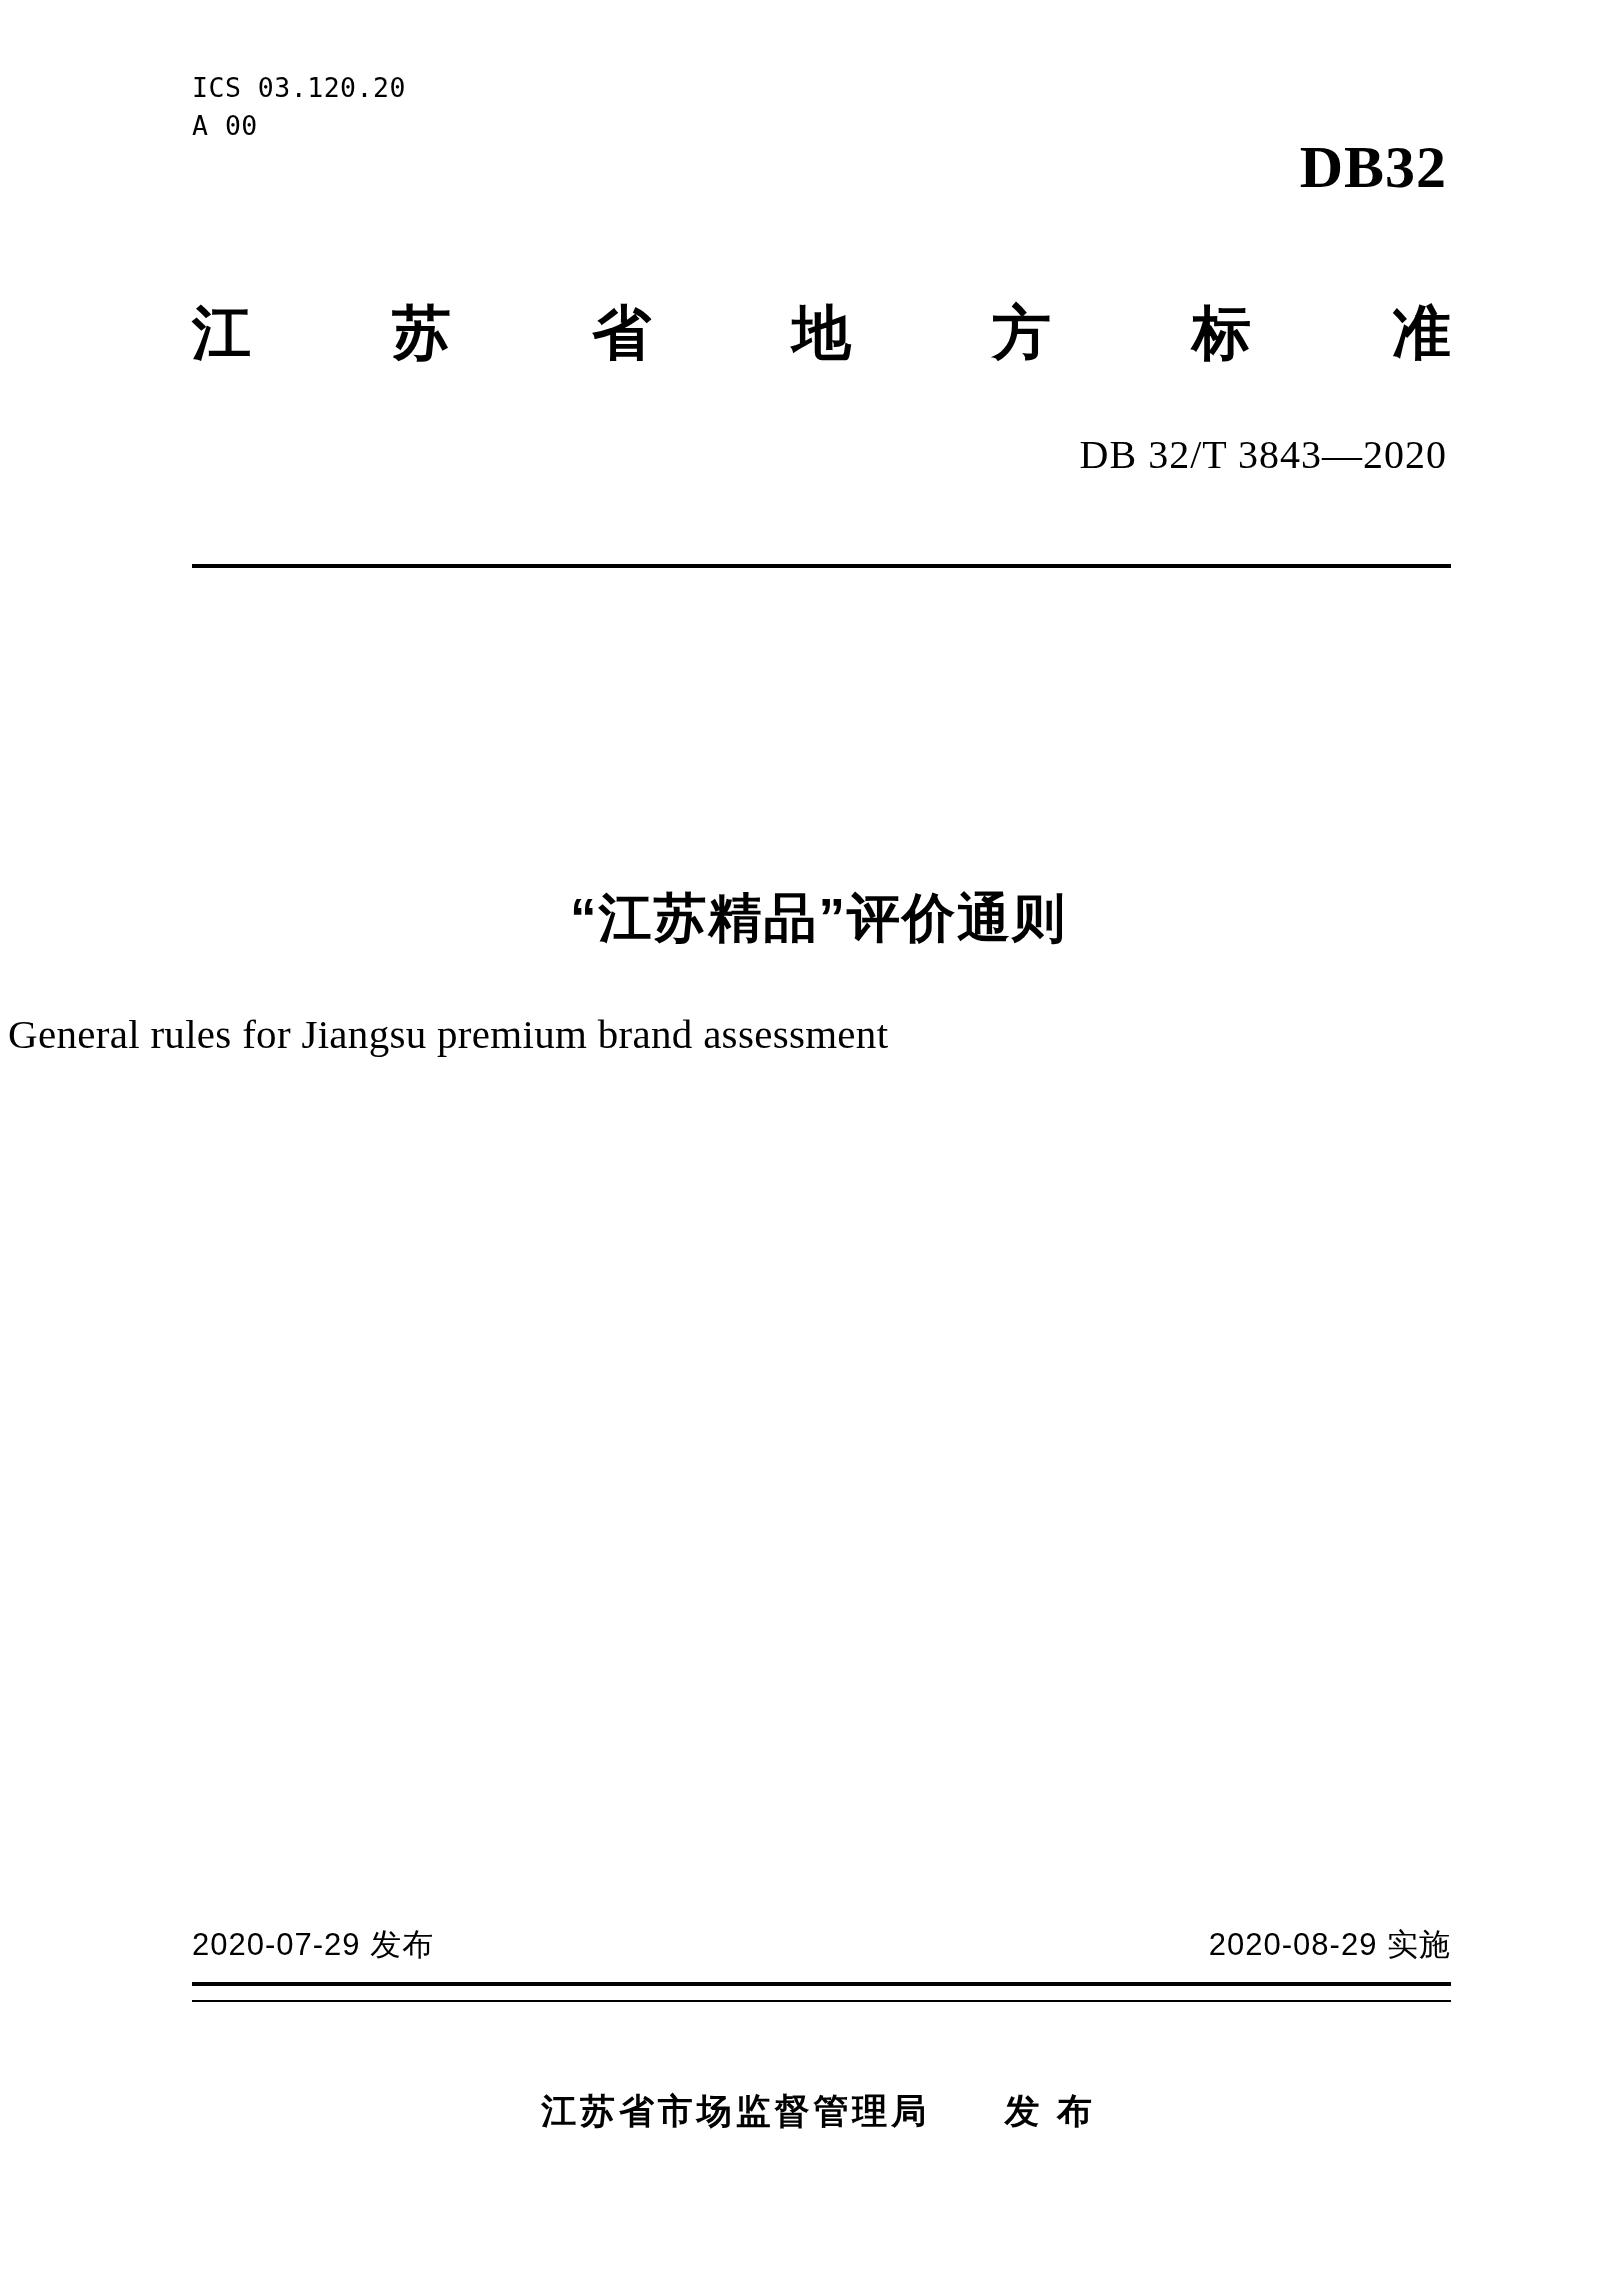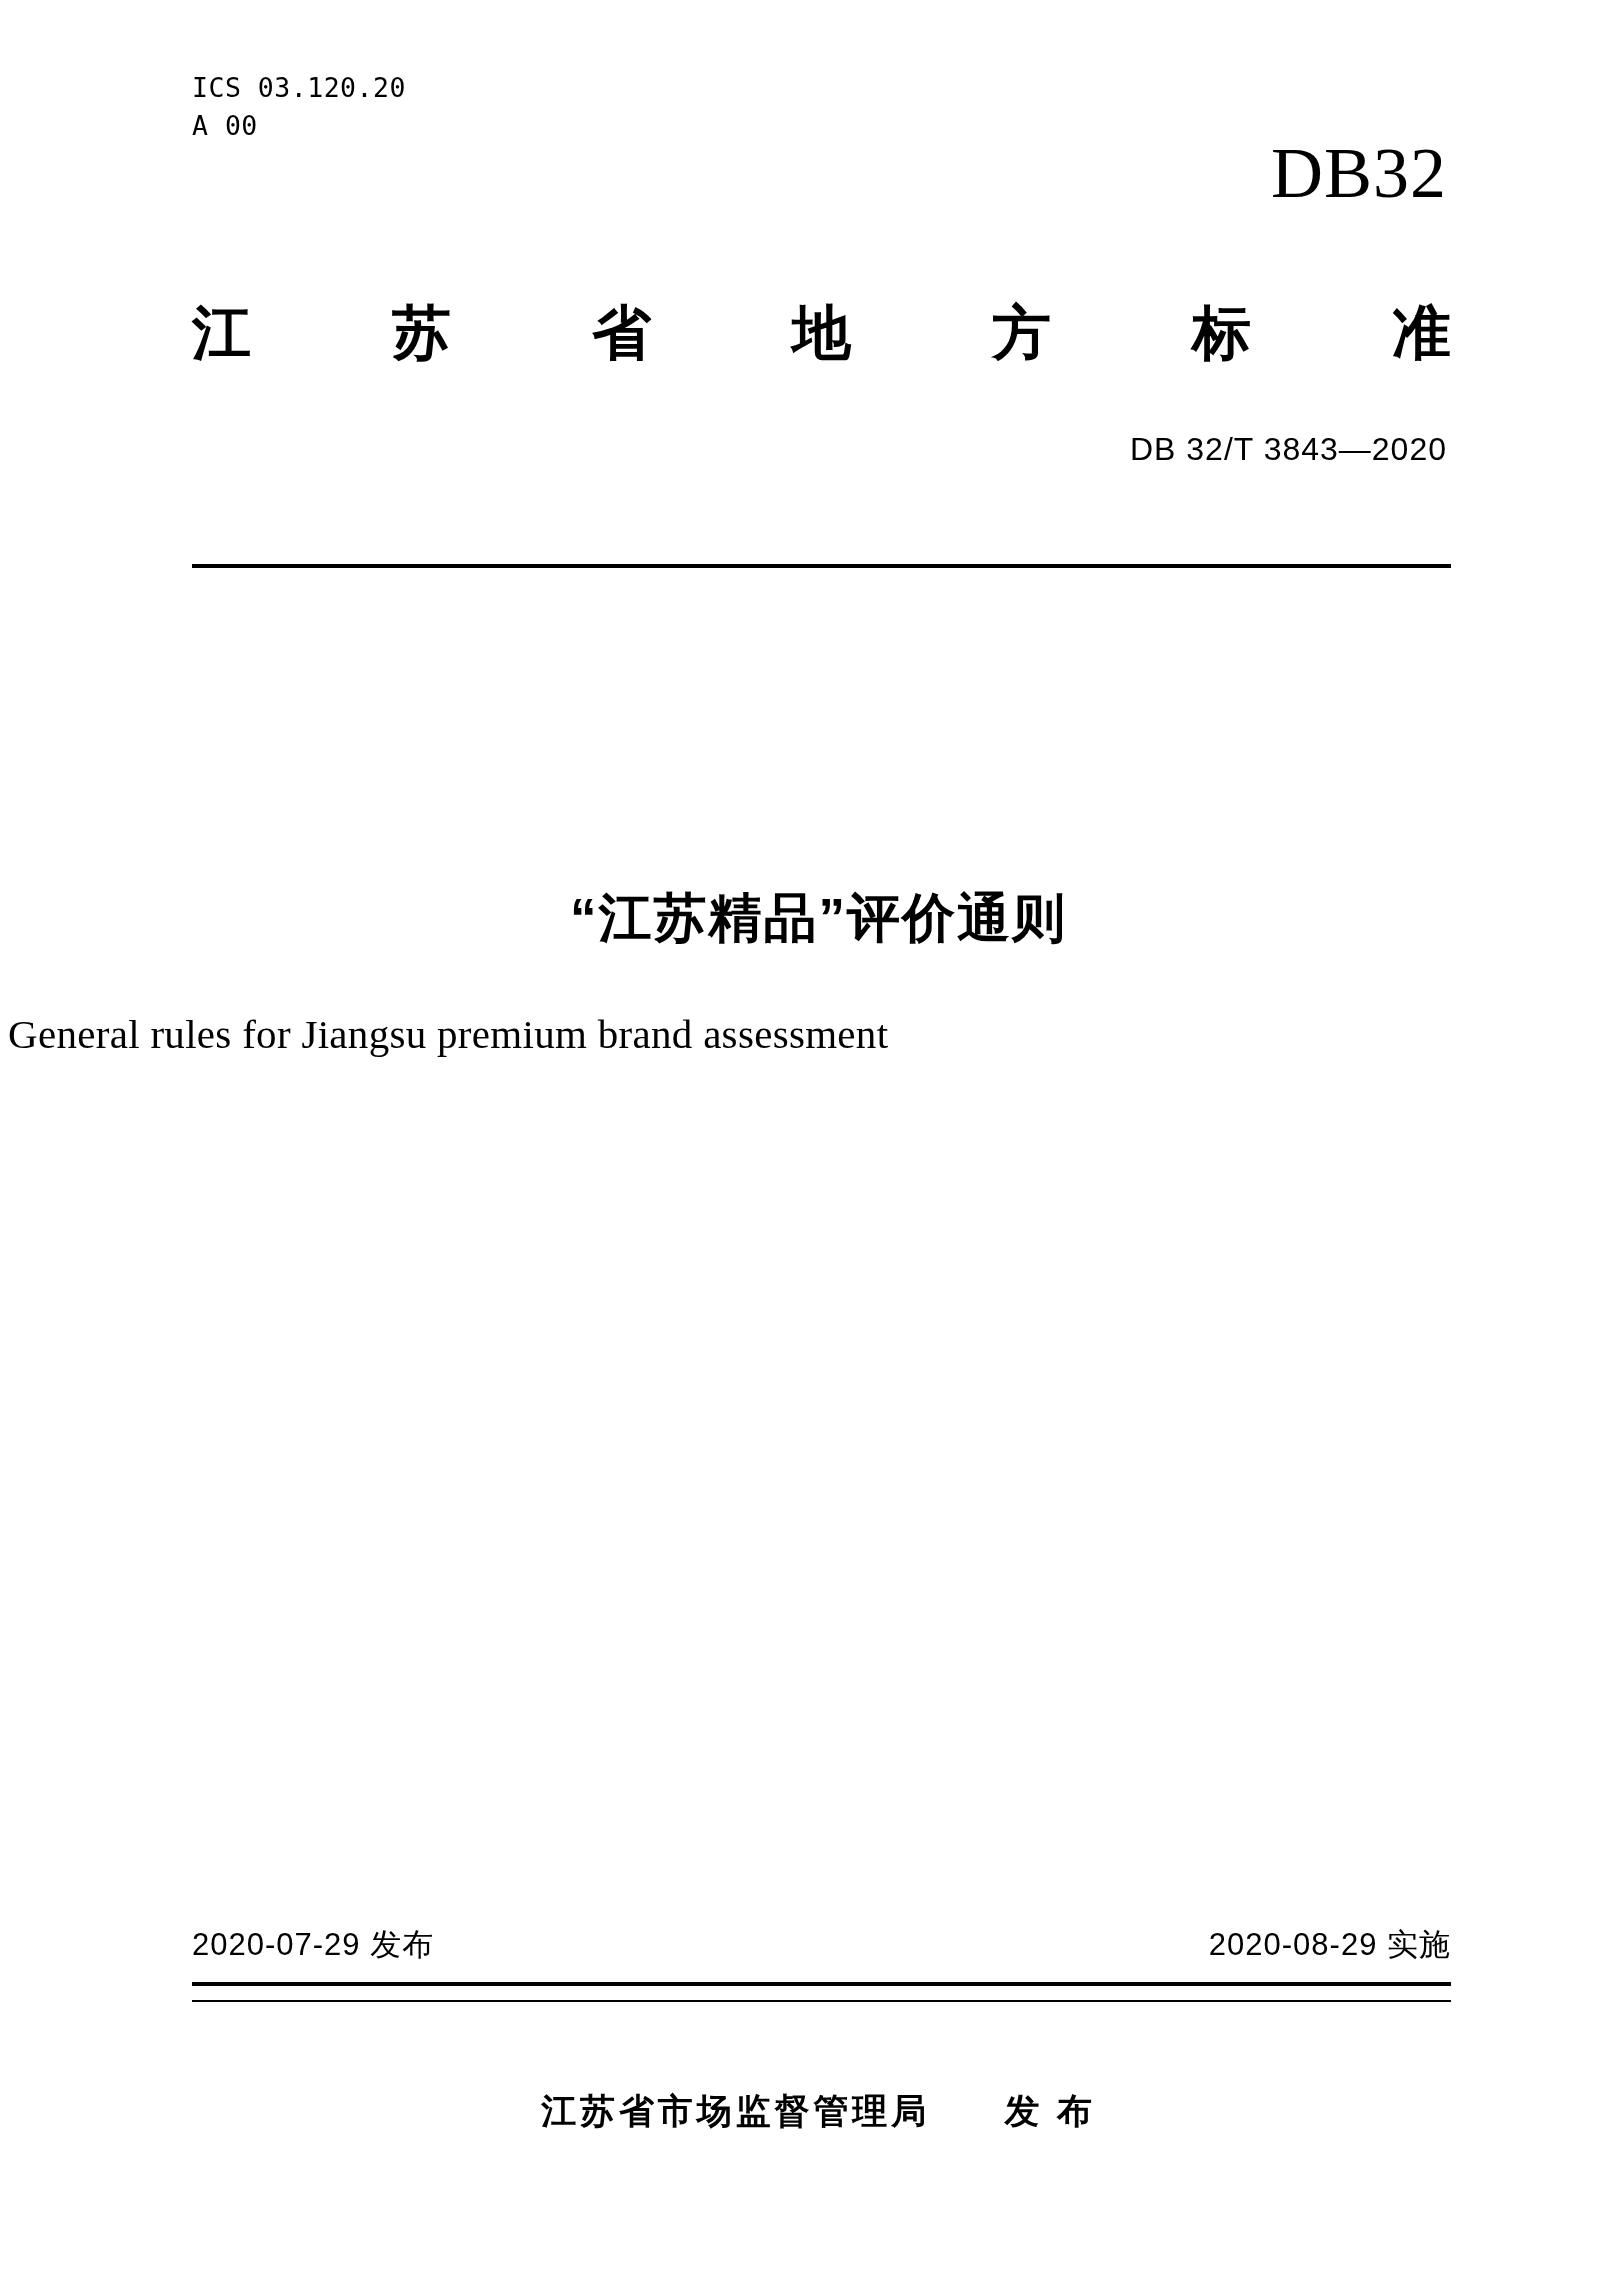--- a/index.html
+++ b/index.html
@@ -35,22 +35,22 @@
   }
   .ics-line {
     white-space: pre;
   }
 
   .db-mark {
     position: absolute;
     right: 182px;
     top: 137px;
     font-family: "Liberation Serif", serif;
-    font-weight: normal;
-    font-size: 72px;
+    font-weight: bold;
+    font-size: 60px;
     letter-spacing: 1px;
     line-height: 1;
   }
 
   .std-title {
     position: absolute;
     left: 184px;
     top: 304px;
     width: 1259px;
     font-family: "Liberation Sans", sans-serif;
@@ -60,22 +60,22 @@
     display: flex;
     justify-content: space-between;
     letter-spacing: 0;
   }
   .std-title span { display: inline-block; }
 
   .std-number {
     position: absolute;
     right: 182px;
     top: 431px;
-    font-family: Liberation Sans, sans-serif;
-    font-size: 32px;
+    font-family: Liberation Serif, serif;
+    font-size: 40px;
     letter-spacing: 1px;
     white-space: pre;
   }
 
   .rule-top {
     position: absolute;
     left: 184px;
     top: 564px;
     width: 1259px;
     height: 3.9px;

